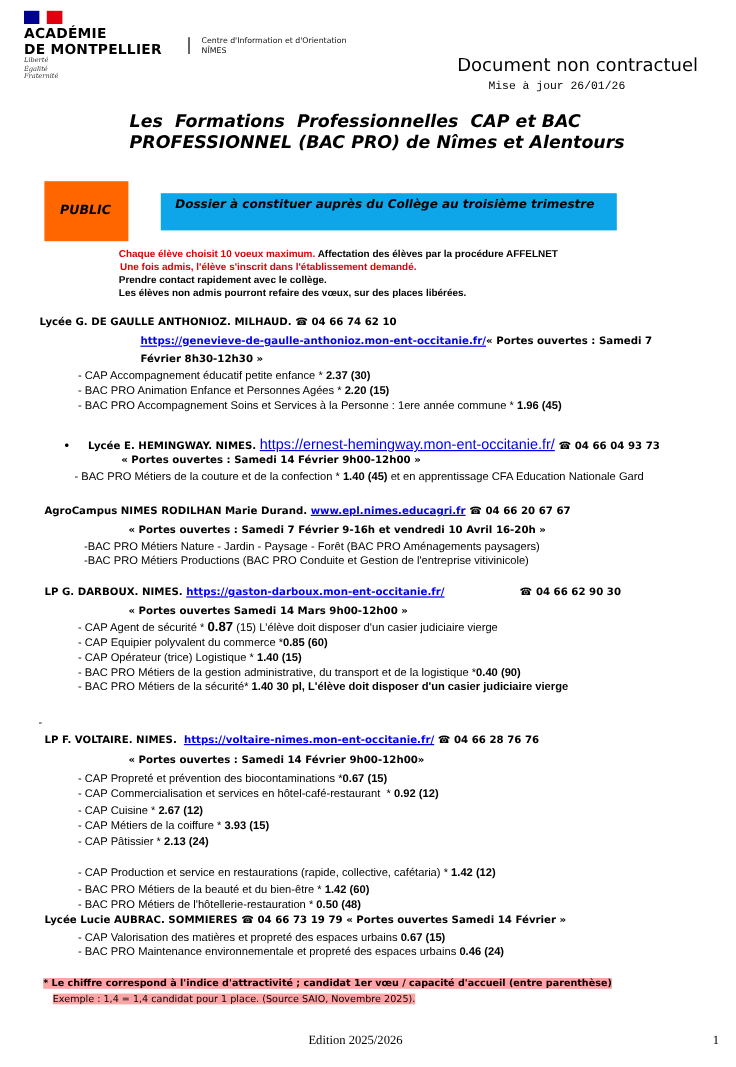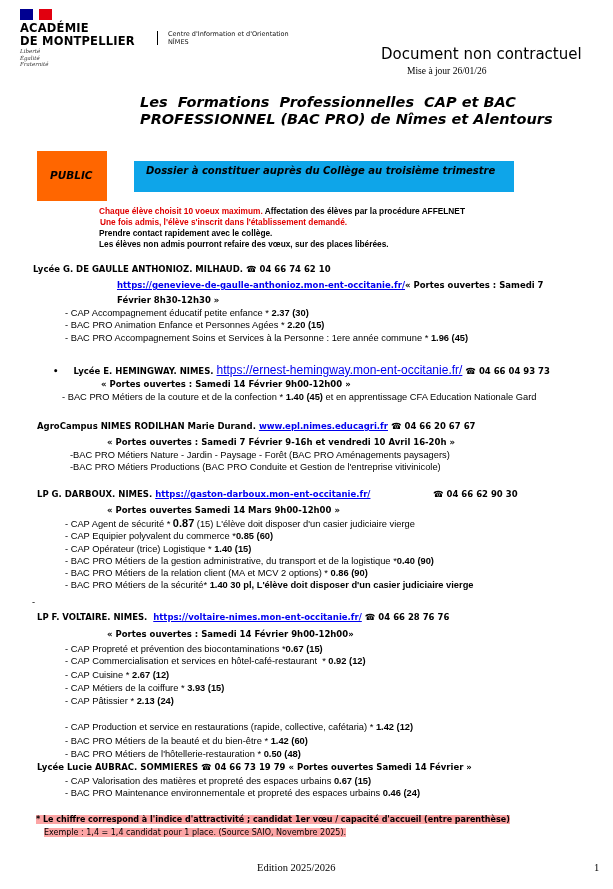--- a/index.html
+++ b/index.html
@@ -7,22 +7,22 @@
   .abs { position:absolute; }
   .logo-flag { left:20px; top:9px; width:32px; height:11px; }
   .flag-blue { position:absolute; left:0; top:0; width:13px; height:11px; background:#000091; }
   .flag-white { position:absolute; left:13px; top:0; width:6px; height:11px; background:#fff; }
   .flag-red { position:absolute; left:19px; top:0; width:13px; height:11px; background:#e1000f; }
   .academie { left:20px; top:22px; font-family:"DejaVu Sans", sans-serif; font-weight:bold; font-size:11.5px; line-height:12.5px; color:#000; letter-spacing:0.2px; }
   .devise { left:20px; top:48px; font-family:"DejaVu Serif", serif; font-style:italic; font-size:5.5px; line-height:6.5px; color:#333; }
   .sep { left:157px; top:31px; width:1px; height:14px; background:#000; }
   .cio { left:168px; top:30px; font-family:"DejaVu Sans", sans-serif; font-size:6.5px; line-height:8px; color:#111; }
   .doc-nc { left:381px; top:45px; font-size:15px; font-family:"DejaVu Sans", sans-serif; }
-  .maj { left:407px; top:66px; font-size:9.5px; font-family:Liberation Serif, serif; }
-  .title { left:108px; top:94px; font-family:"DejaVu Sans", sans-serif; font-weight:bold; font-style:italic; font-size:14.5px; line-height:17px;margin-left:32px; }
+  .maj { left:407px; top:66px; font-size:9.5px; font-family:Liberation Mono, monospace; }
+  .title { left:108px; top:94px; font-family:"DejaVu Sans", sans-serif; font-weight:bold; font-style:italic; font-size:14.5px; line-height:17px; }
   .public { left:37px; top:151px; width:70px; height:50px; background:#ff6600; }
   .public span { position:absolute; left:13px; top:18px; font-family:"DejaVu Sans", sans-serif; font-weight:bold; font-style:italic; font-size:10.5px; }
   .dossier { left:134px; top:161px; width:380px; height:31px; background:#0ea5e9; }
   .dossier span { position:absolute; left:12px; top:4px; font-family:"DejaVu Sans", sans-serif; font-weight:bold; font-style:italic; font-size:10px; }
   .notes { left:99px; top:206px; font-size:8.3px; line-height:11px; font-weight:bold; }
   .red { color:#e00000; }
   .school { font-family:"DejaVu Sans", sans-serif; font-weight:bold; font-size:8.5px; }
   .url { color:#0000ee; text-decoration:underline; }
   .item { font-size:9.3px; line-height:12.3px; }
   .item b { font-weight:bold; }
@@ -118,21 +118,20 @@
   <span>LP G. DARBOUX. NIMES.</span>
   <span class="url">https://gaston-darboux.mon-ent-occitanie.fr/</span>
   <span style="position:absolute; left:396px;"><span>☎</span> <span>04 66 62 90 30</span></span>
 </div>
 <div class="abs school" style="left:107px; top:505px;">« Portes ouvertes Samedi 14 Mars 9h00-12h00 »</div>
 <ul class="abs items" style="left:65px; top:517px;">
   <li class="item"><span>- CAP Agent de sécurité * </span><b style="font-size:11px;">0.87</b><span> (15) L'élève doit disposer d'un casier judiciaire vierge</span></li>
   <li class="item"><span>- CAP Equipier polyvalent du commerce *</span><b>0.85 (60)</b></li>
   <li class="item"><span>- CAP Opérateur (trice) Logistique * </span><b>1.40 (15)</b></li>
   <li class="item"><span>- BAC PRO Métiers de la gestion administrative, du transport et de la logistique *</span><b>0.40 (90)</b></li>
-  <li class="item"><span>- BAC PRO Métiers de la relation client (MA et MCV 2 options) * </span><b>0.86 (90)</b></li>
   <li class="item"><span>- BAC PRO Métiers de la sécurité* </span><b>1.40 30 pl, L'élève doit disposer d'un casier judiciaire vierge</b></li>
 </ul>
 <div class="abs item" style="left:32px; top:596px;">-</div>
 
 <div class="abs school" style="left:37px; top:612px;">
   <span>LP F. VOLTAIRE. NIMES.</span>&nbsp;
   <span class="url">https://voltaire-nimes.mon-ent-occitanie.fr/</span>
   <span>☎</span>
   <span>04 66 28 76 76</span>
 </div>

